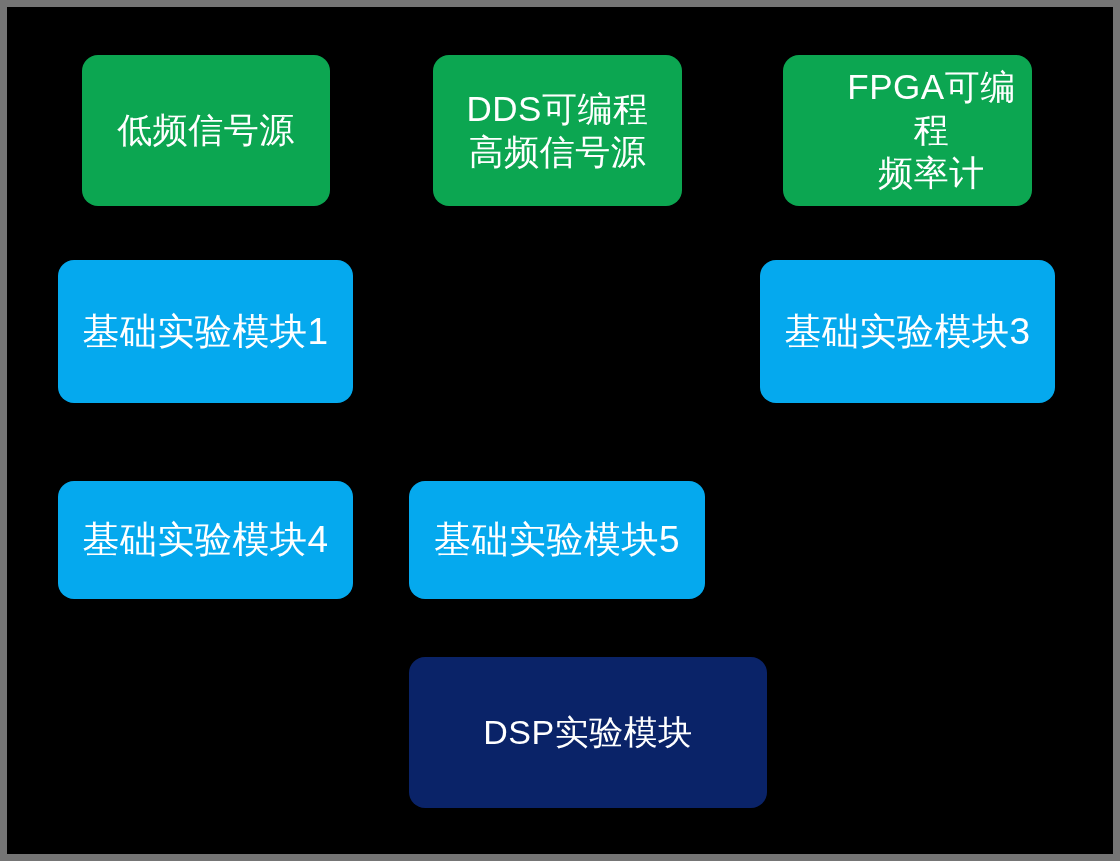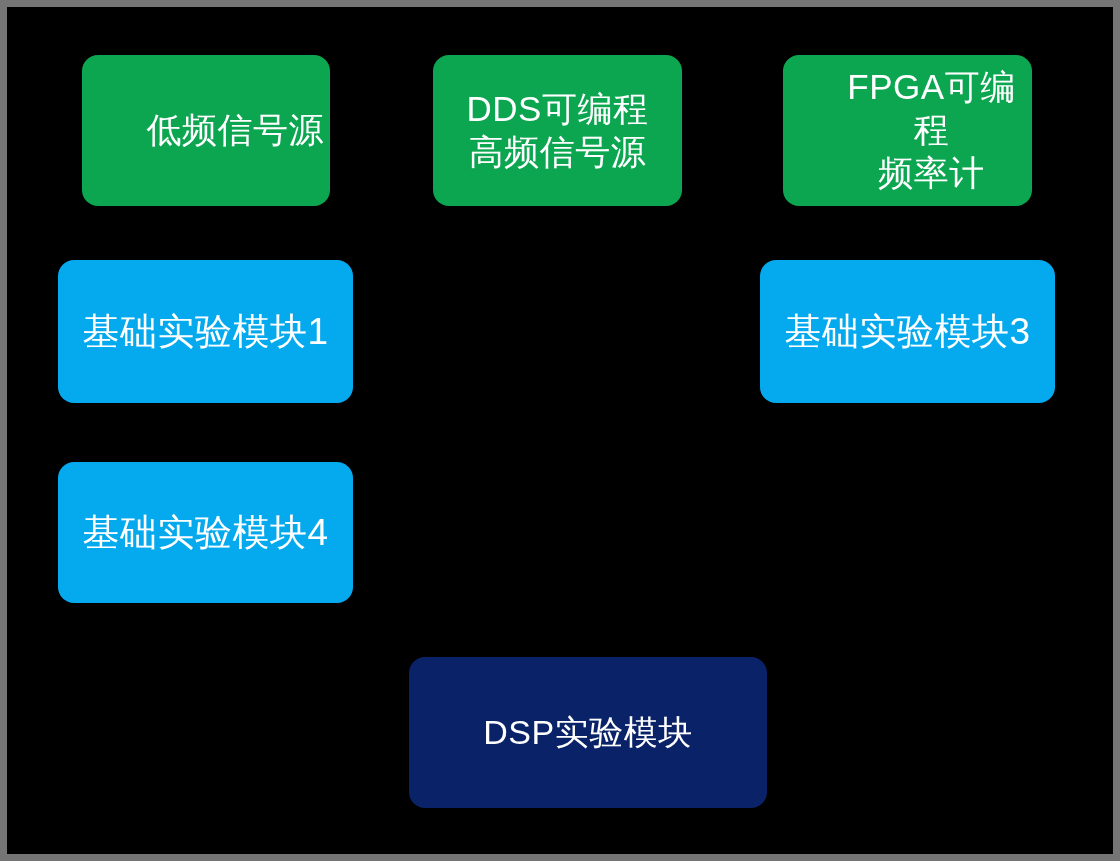--- a/index.html
+++ b/index.html
@@ -37,27 +37,27 @@
     white-space: pre-line;
     padding: 0 6px;
   }
   
   .node.source   { background: #0CA651; font-size: 35px; }
   .node.basic    { background: #05A9EE; font-size: 37px; }
   .node.dsp      { background: #0A2368; font-size: 34px; }
 
   
   .r1 { top: 48px;  height: 151px; }
-  .r1.c1 { left: 75px;  width: 248px; justify-content: flex-end; }
+  .r1.c1 { left: 75px;  width: 248px; }
   .r1.c2 { left: 426px; width: 249px; }
   .r1.c3 { left: 776px; width: 249px; padding-left: 48px; }
 
   
   .r2 { top: 253px; height: 143px; align-items: center; }
-  .r3 { top: 455px; height: 141px; }
+  .r3 { top: 474px; height: 118px; }
   .r2.c1, .r3.c1 { left: 51px;  width: 295px; }
   .r2.c2, .r3.c2 { left: 402px; width: 296px; }
   .r2.c3, .r3.c3 { left: 753px; width: 295px; }
 
   
   .r4 { top: 650px; height: 151px; left: 402px; width: 358px; }
 </style>
 </head>
 <body>
 
@@ -78,18 +78,21 @@
   <div class="node basic r2 c1">
     <span class="label">基础实验模块1</span>
   </div>
   <div class="node basic r2 c3">
     <span class="label">基础实验模块3</span>
   </div>
 
   <div class="node basic r3 c1">
     <span class="label">基础实验模块4</span>
   </div>
+  <div class="node basic r3 c2">
+    <span class="label">基础实验模块5</span>
+  </div>
 
   <div class="node dsp r4">
     <span class="label">DSP实验模块</span>
   </div>
 
 </div>
 
 </body></html>

